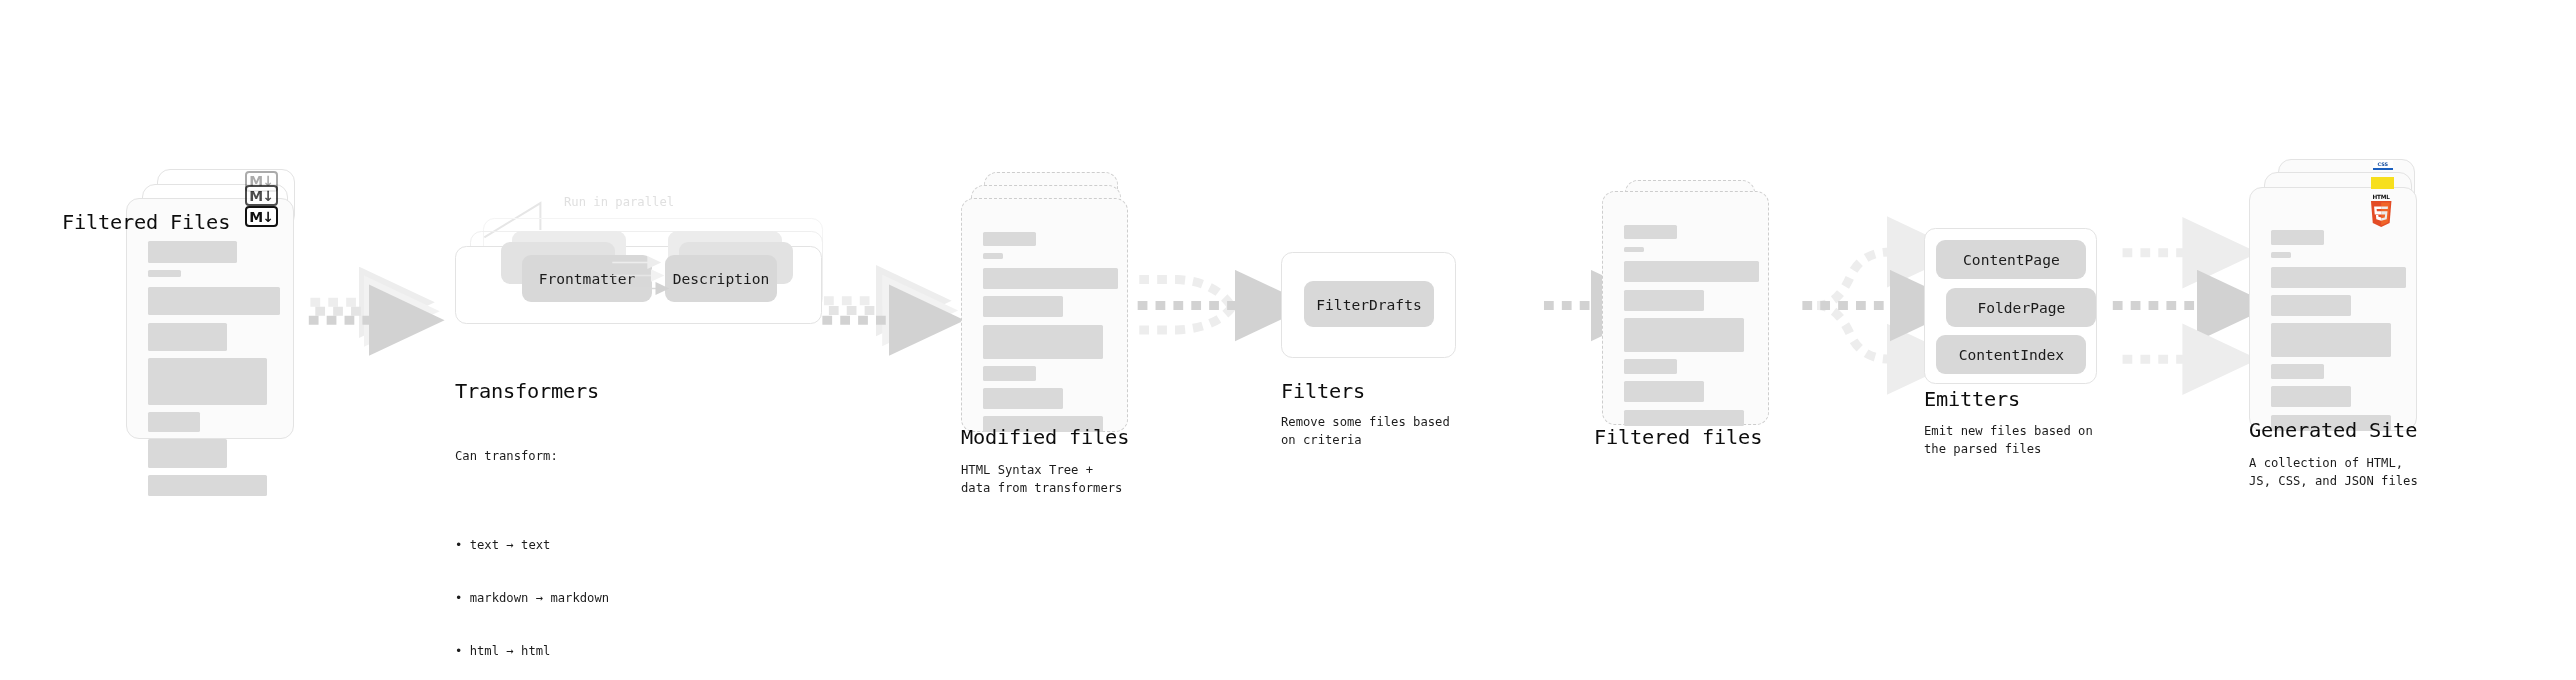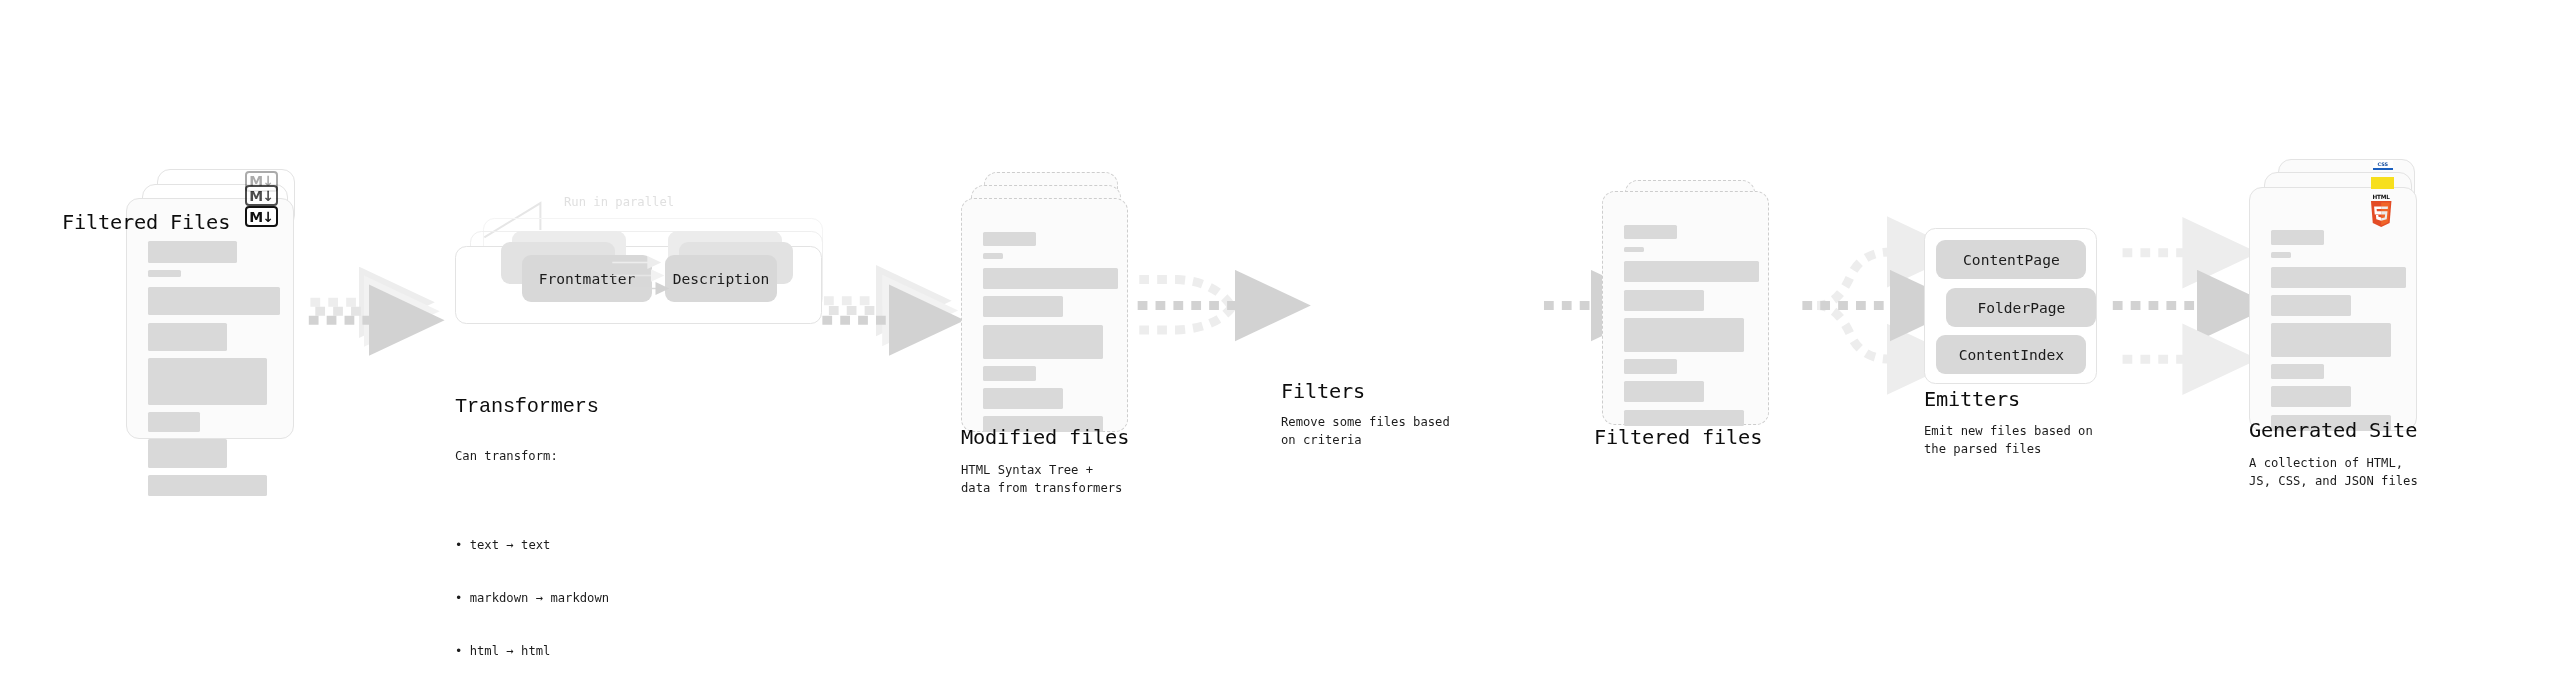--- a/index.html
+++ b/index.html
@@ -265,21 +265,21 @@
 
     <svg style="position:absolute; left:154px; top:32.5px; width:65px; height:57px;" viewBox="0 0 80 70" width="65" height="57">
       <line x1="4" y1="14" x2="48" y2="14" stroke="#ededed" stroke-width="2" marker-end="url(#ahf)"></line>
       <line x1="4" y1="30" x2="52" y2="30" stroke="#e6e6e6" stroke-width="2" marker-end="url(#ahf2)"></line>
       <line x1="4" y1="46" x2="58" y2="46" stroke="#d9d9d9" stroke-width="2" marker-end="url(#ah)"></line>
     </svg>
   </div>
 
   <div class="parallel-label" style="left:564px; top:195px;">Run in parallel</div>
 
-  <div class="title" style="left:455px; top:395px;font-family:Liberation Mono, monospace;">Transformers</div>
+  <div class="title" style="left:455px; top:379px;">Transformers</div>
   <div class="sub" style="left:455px; top:413px;">
     <div>Can transform:</div>
     <ul class="bullets">
       <li>text → text</li>
       <li>markdown → markdown</li>
       <li>html → html</li>
     </ul>
   </div>
 
   <div class="stack" style="left:961px; top:172px;">
@@ -295,20 +295,23 @@
         <div class="line" style="width:53px;height:14.6px;"></div>
         <div class="line" style="width:80px;height:21px;"></div>
         <div class="line" style="width:120px;height:16.3px;"></div>
       </div>
     </div>
   </div>
   <div class="title" style="left:961px; top:425px;">Modified files</div>
   <div class="sub" style="left:961px; top:462px;">HTML Syntax Tree +
 data from transformers</div>
 
+  <div class="procbox" style="left:1281px; top:252px; width:175px; height:106px;">
+    <div class="chip" style="left:22px; top:28px; width:130px; height:46px;">FilterDrafts</div>
+  </div>
   <div class="title" style="left:1281px; top:379px;">Filters</div>
   <div class="sub" style="left:1281px; top:414px;">Remove some files based
 on criteria</div>
 
   <div class="stack" style="left:1602px; top:180px;">
     <div class="doc dashed" style="left:23px; top:0px;  width:130px; height:54px;"></div>
     <div class="doc dashed" style="left:0px;  top:11.4px; width:167px; height:234px;">
       <div class="doc-lines" style="top:32.5px;">
         <div class="line" style="width:53px;height:14.6px;"></div>
         <div class="line" style="width:19.5px;height:5.7px;margin-bottom:9px;"></div>

